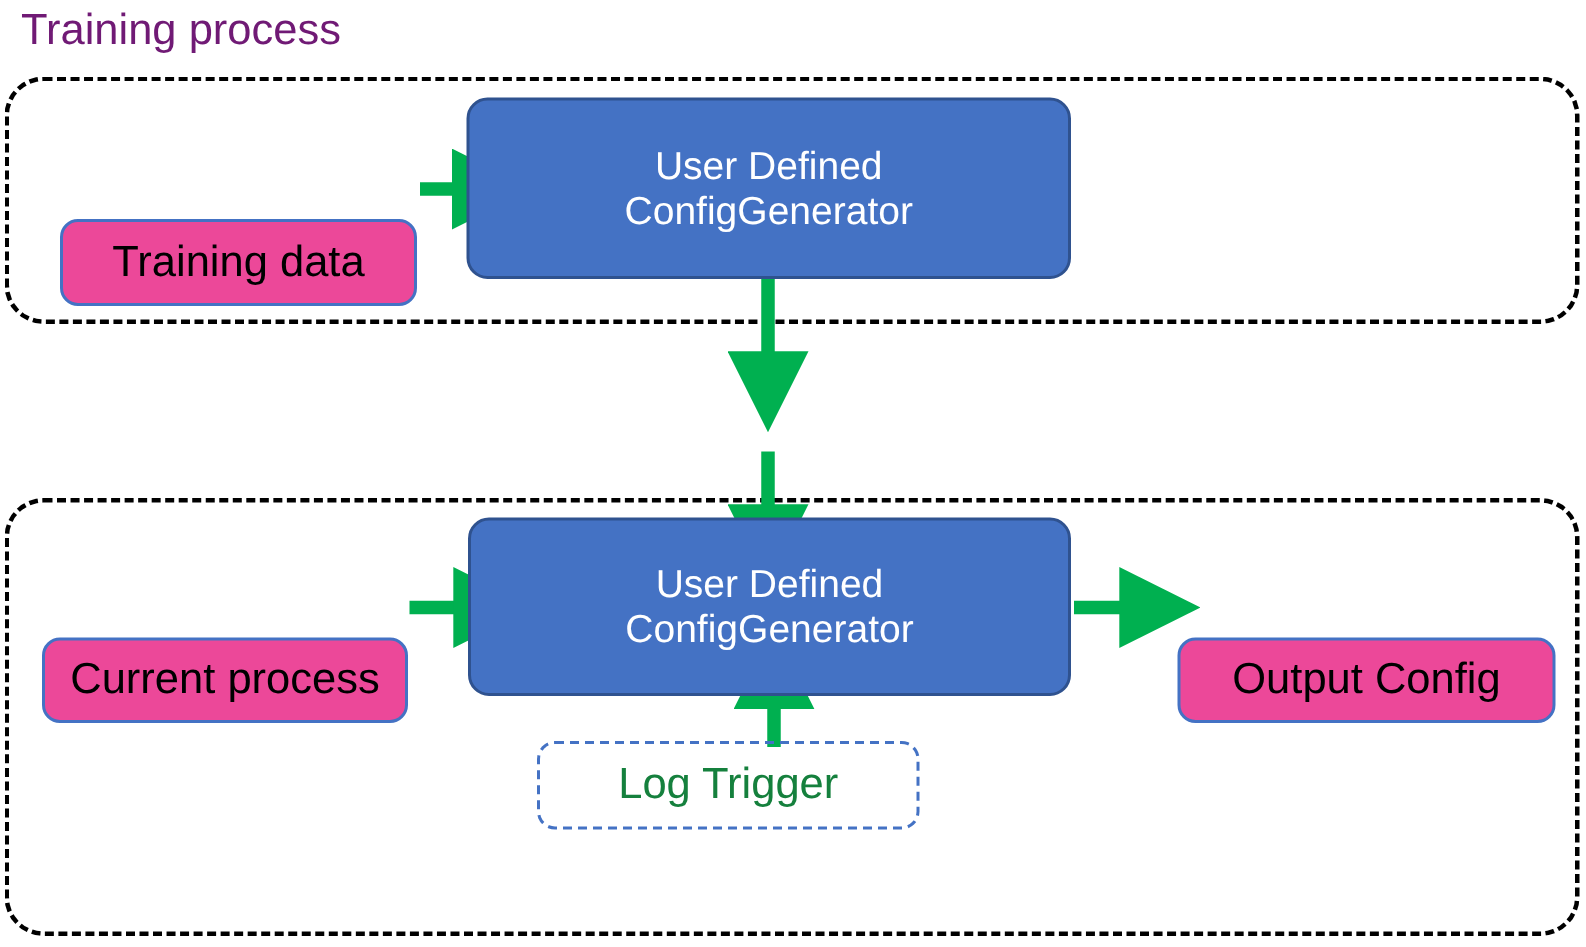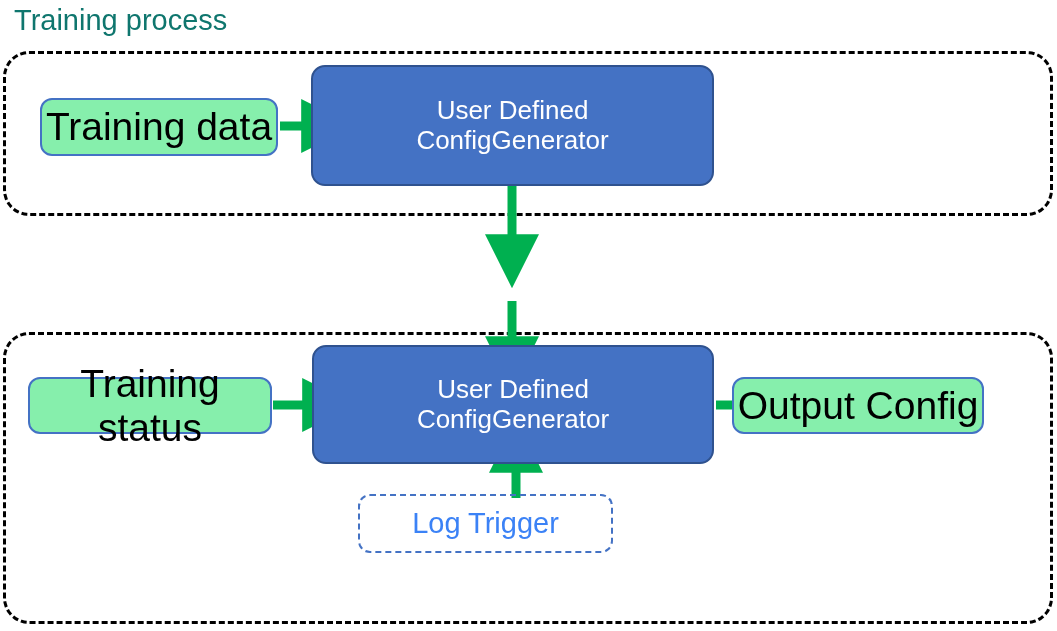--- a/index.html
+++ b/index.html
@@ -22,53 +22,54 @@
     left: 0;
     top: 0;
     width: 1057px;
     height: 631px;
     pointer-events: none;
   }
   .section-title {
     position: absolute;
     font-size: 29px;
     line-height: 1;
-    color: #0f766e;
+    color: #701a75;
     white-space: nowrap;
     letter-spacing: 0px;
   }
   .node {
     position: absolute;
     box-sizing: border-box;
     display: flex;
     align-items: center;
     justify-content: center;
     text-align: center;
     line-height: 1.12;
     white-space: pre-line;
   }
   .node-plain {
-    background: #86efac;
+    background: #ec4899;
     border: 2px solid #4472C4;
     border-radius: 12px;
     color: #000000;
-    font-size: 39px;
+    font-size: 29px;
+    margin-top: 48px;
   }
   .node-process {
     background: #4472C4;
     border: 2px solid #2F528F;
     border-radius: 14px;
     color: #ffffff;
     font-size: 26px;
   }
   .node-trigger {
     background: transparent;
     border: 2px dashed #4472C4;
     border-radius: 12px;
-    color: #3b82f6;
+    color: #15803d;
     font-size: 29px;
   }
   .group-box {
     position: absolute;
     box-sizing: border-box;
     border: 3px dashed #000000;
     border-radius: 26px;
     background: transparent;
   }
 </style>
@@ -106,23 +107,23 @@
 
     <line x1="516" y1="498" x2="516" y2="471" stroke="#00B050" stroke-width="9" marker-end="url(#ah-down)"></line>
   </svg>
 
   <div class="node node-plain" style="left:40px; top:98px; width:238px; height:58px;">Training data</div>
 
   <div class="node node-process" style="left:311px; top:65px; width:403px; height:121px;">User Defined
 ConfigGenerator</div>
 
 
-  <div class="node node-plain" style="left:28px; top:377px; width:244px; height:57px;">Training status</div>
+  <div class="node node-plain" style="left:28px; top:377px; width:244px; height:57px;">Current process</div>
 
   <div class="node node-process" style="left:312px; top:345px; width:402px; height:119px;">User Defined
 ConfigGenerator</div>
 
-  <div class="node node-plain" style="left:732px; top:377px; width:252px; height:57px;">Output Config</div>
+  <div class="node node-plain" style="left:785px; top:377px; width:252px; height:57px;">Output Config</div>
 
   <div class="node node-trigger" style="left:358px; top:494px; width:255px; height:59px;">Log Trigger</div>
 
 
 </div>
 
 </body></html>

